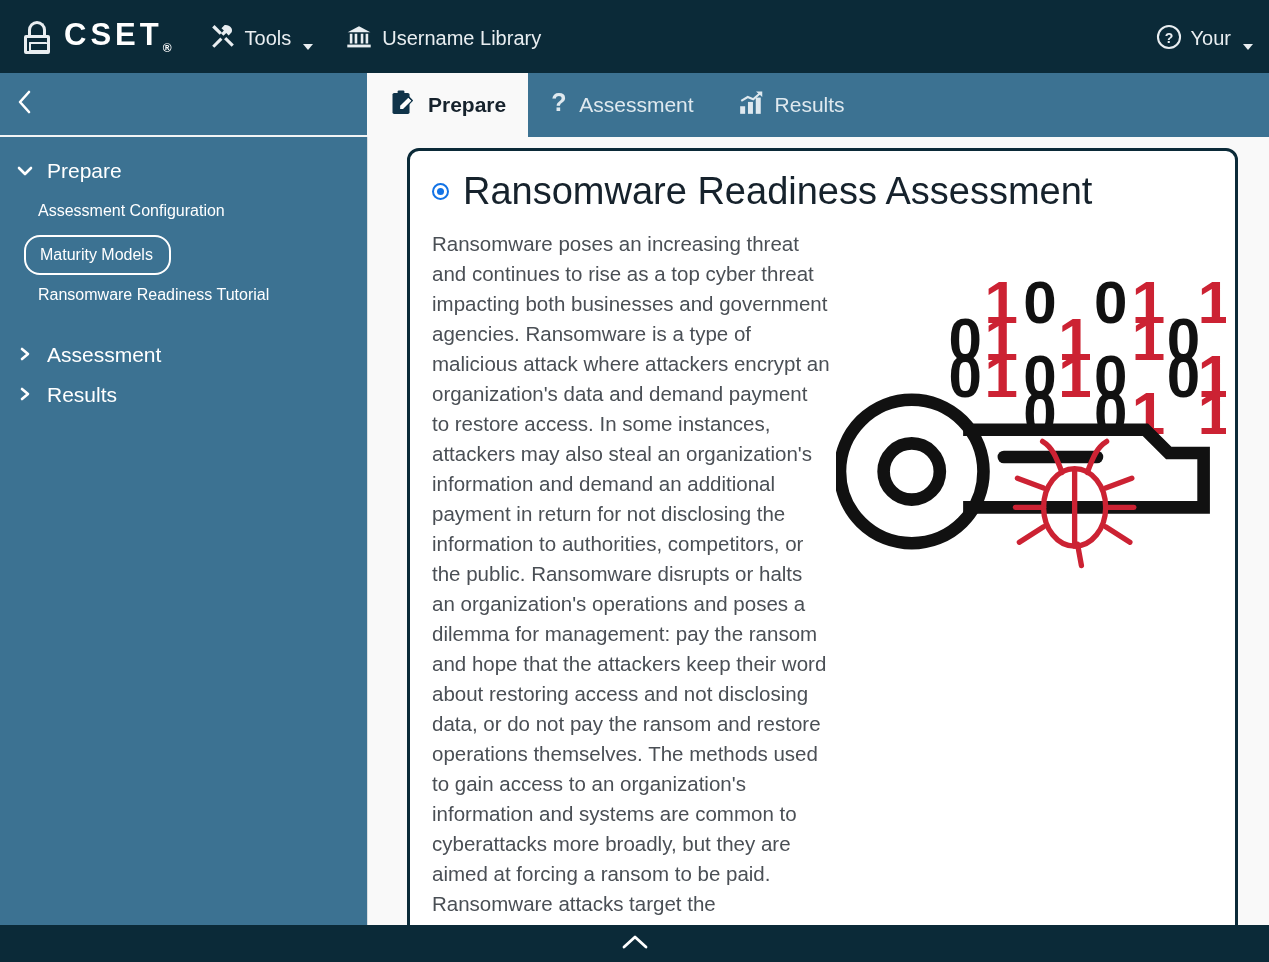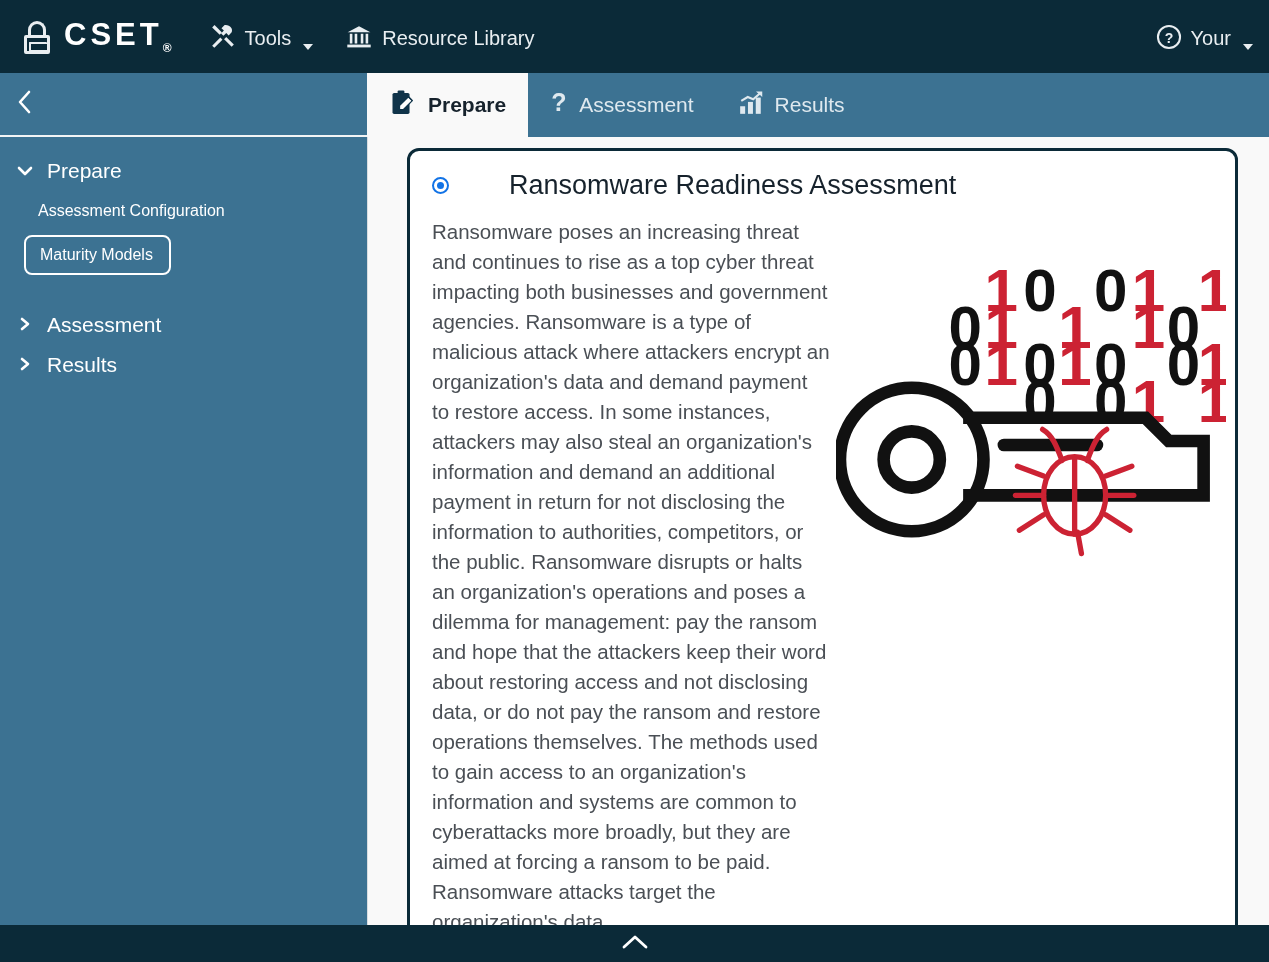--- a/index.html
+++ b/index.html
@@ -86,22 +86,22 @@
   .nav-group-header {
     display: flex; align-items: center; gap: 13px;
     color: #ffffff; font-size: 21px; padding: 8px 0 8px 16px; cursor: pointer;
   }
   .nav-sub {
     color: #ffffff; font-size: 16px;
     padding: 11px 0 11px 38px; cursor: pointer;
   }
   .nav-sub.selected {
     display: inline-block;
-    border: 2px solid #ffffff; border-radius: 8px;
-    padding: 9px 16px 9px 14px; margin: 4px 0 10px 24px;
+    border: 2px solid #ffffff; border-radius: 16px;
+    padding: 9px 16px 9px 14px; margin: 4px 0 0 24px;
   }
   .spacer-gap { height: 20px; }
 
   
   .main {
     position: absolute; top: 137px; left: 367px; width: 902px; height: 788px;
     background: #f9f9f9;
     border-left: 1px solid #d9dde0;
   }
   .card {
@@ -116,21 +116,21 @@
   }
   .radio {
     width: 17px; height: 17px; border-radius: 50%;
     border: 2px solid #1273e6; background: #ffffff;
     position: relative; flex: 0 0 auto; cursor: pointer;
   }
   .radio:after {
     content: ""; position: absolute; top: 3px; left: 3px;
     width: 7px; height: 7px; border-radius: 50%; background: #1273e6;
   }
-  .card-title { font-size: 27px; color: #16222c; margin-left: 46px; }
+  .card-title { font-size: 38px; color: #16222c; }
 
   .card-body { display: flex; padding: 16px 0 0 22px; }
   .body-text {
     width: 398px; font-size: 20.5px; line-height: 30px; color: #4a4f55;
   }
   .illustration { width: 390px; padding-top: 34px; padding-left: 6px; }
 
   
   .bottombar {
     position: absolute; bottom: 0; left: 0; width: 1269px; height: 37px;
@@ -175,21 +175,21 @@
       <span class="library-icon">
         <svg width="28" height="26" viewBox="0 0 24 24">
           <path d="M12 2 L22.5 7.5 L1.5 7.5 Z" fill="#e9eef1"></path>
           <rect x="3.5" y="9" width="2.4" height="9" fill="#e9eef1"></rect>
           <rect x="8" y="9" width="2.4" height="9" fill="#e9eef1"></rect>
           <rect x="13.6" y="9" width="2.4" height="9" fill="#e9eef1"></rect>
           <rect x="18.1" y="9" width="2.4" height="9" fill="#e9eef1"></rect>
           <rect x="1.2" y="19" width="21.6" height="2.6" fill="#e9eef1"></rect>
         </svg>
       </span>
-      <span>Resource Library</span>
+      <span>Username Library</span>
     </div>
 
     <div class="topbar-right">
       <div class="navitem">
         <span class="help-icon">
           <svg width="26" height="26" viewBox="0 0 24 24">
             <circle cx="12" cy="12" r="10.2" fill="none" stroke="#e9eef1" stroke-width="1.9"></circle>
             <text x="12" y="17.2" font-size="13" font-family="Liberation Sans, sans-serif" font-weight="bold" fill="#e9eef1" text-anchor="middle">?</text>
           </svg>
         </span>
@@ -251,20 +251,21 @@
       <span>
         <svg width="18" height="14" viewBox="0 0 18 14">
           <polyline points="3,4 9,10 15,4" fill="none" stroke="#ffffff" stroke-width="2.6" stroke-linecap="round" stroke-linejoin="round"></polyline>
         </svg>
       </span>
       <span>Prepare</span>
     </div>
 
     <div class="nav-sub">Assessment Configuration</div>
     <div class="nav-sub selected">Maturity Models</div>
+    <div class="nav-sub">Ransomware Readiness Tutorial</div>
 
     <div class="spacer-gap"></div>
 
     <div class="nav-group-header">
       <span>
         <svg width="18" height="16" viewBox="0 0 18 16">
           <polyline points="6,3 12,8 6,13" fill="none" stroke="#ffffff" stroke-width="2.6" stroke-linecap="round" stroke-linejoin="round"></polyline>
         </svg>
       </span>
       <span>Assessment</span>

